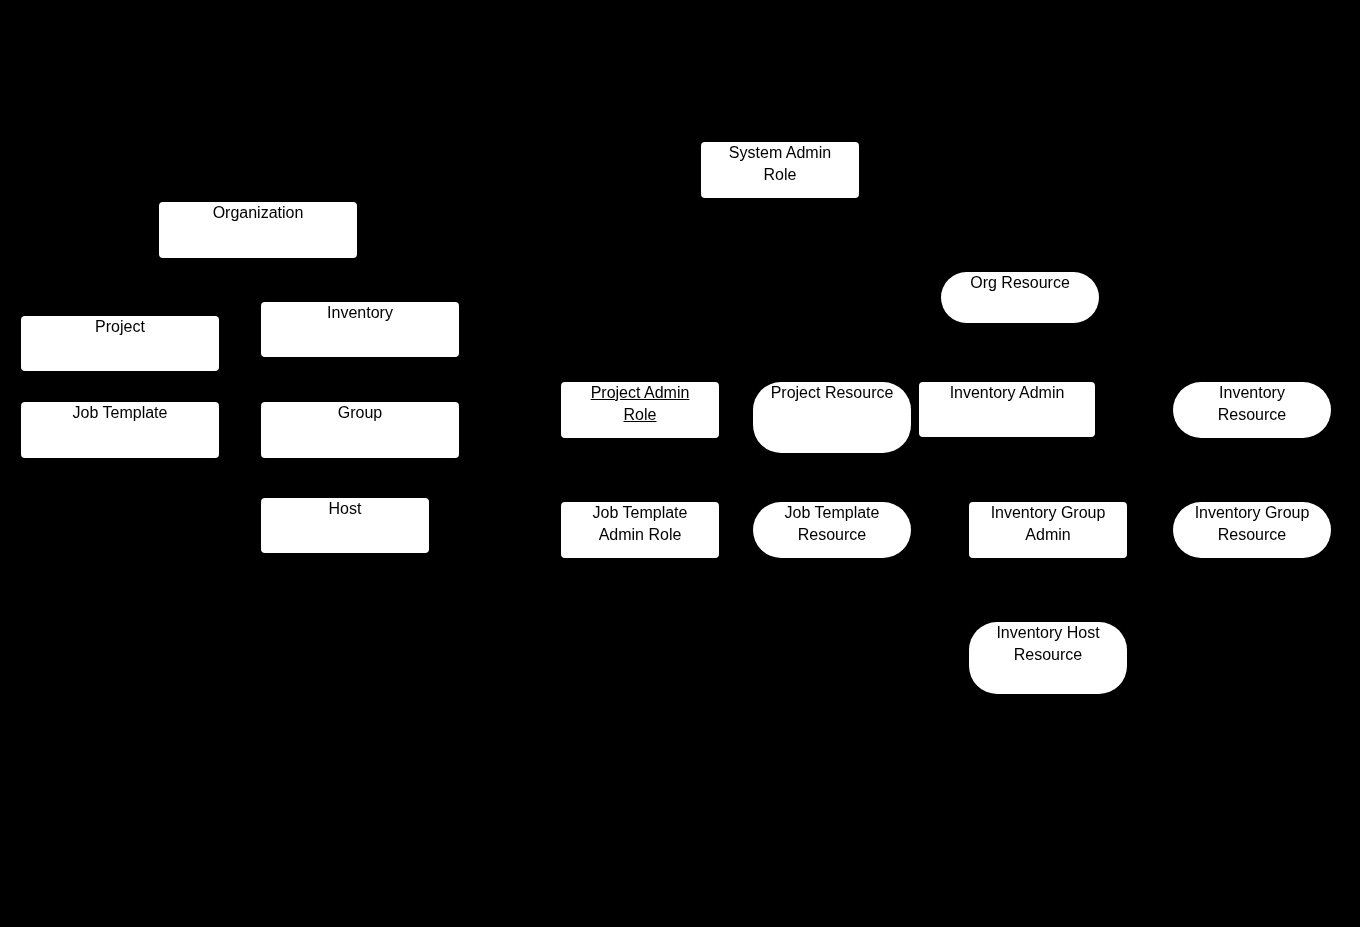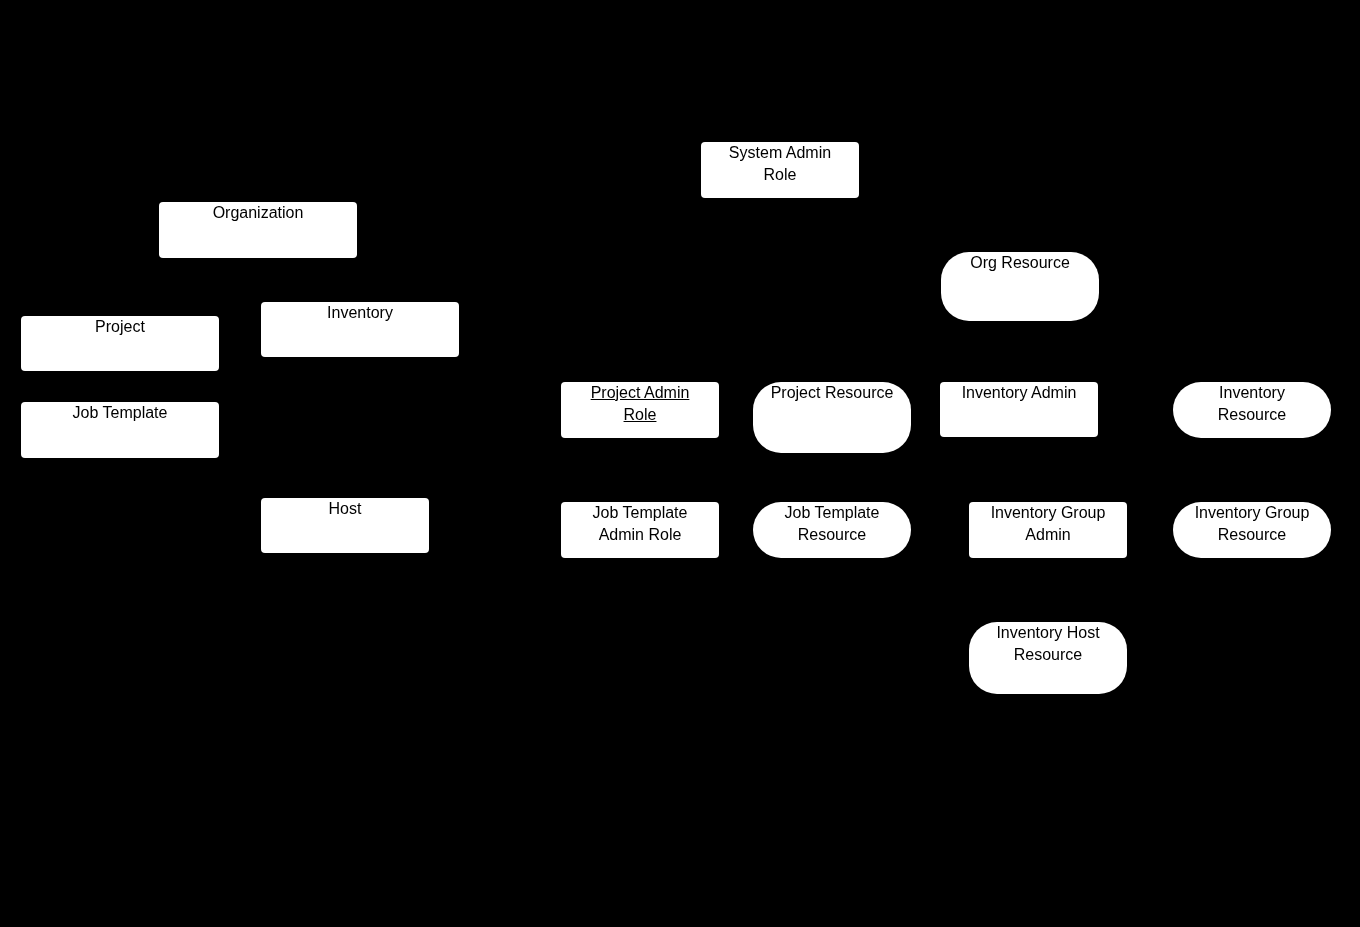--- a/index.html
+++ b/index.html
@@ -52,45 +52,48 @@
   </div>
 
   <div class="node rect" style="left:261px; top:302px; width:198px; height:55px;">
     <span class="label">Inventory</span>
   </div>
 
   <div class="node rect" style="left:21px; top:402px; width:198px; height:56px;">
     <span class="label">Job Template</span>
   </div>
 
+  <div class="node rect" style="left:261px; top:402px; width:198px; height:56px;">
+    <span class="label">Group</span>
+  </div>
 
   <div class="node rect" style="left:261px; top:498px; width:168px; height:55px;">
     <span class="label">Host</span>
   </div>
 
   <div class="node rect" style="left:701px; top:142px; width:158px; height:56px;">
     <span class="label">System Admin
 Role</span>
   </div>
 
 
-  <div class="node stadium" style="left:941px; top:252px; width:158px; height:69px;">
+  <div class="node stadium" style="left:941px; top:272px; width:158px; height:51px;">
     <span class="label">Org Resource</span>
   </div>
 
   <div class="node rect" style="left:561px; top:382px; width:158px; height:56px;text-decoration:underline;">
     <span class="label">Project Admin
 Role</span>
   </div>
 
   <div class="node stadium" style="left:753px; top:382px; width:158px; height:71px;">
     <span class="label">Project Resource</span>
   </div>
 
-  <div class="node rect" style="left:940px; top:382px; width:158px; height:55px;">
+  <div class="node rect" style="left:919px; top:382px; width:176px; height:55px;">
     <span class="label">Inventory Admin</span>
   </div>
 
   <div class="node stadium" style="left:1173px; top:382px; width:158px; height:56px;">
     <span class="label">Inventory
 Resource</span>
   </div>
 
   <div class="node rect" style="left:561px; top:502px; width:158px; height:56px;">
     <span class="label">Job Template

